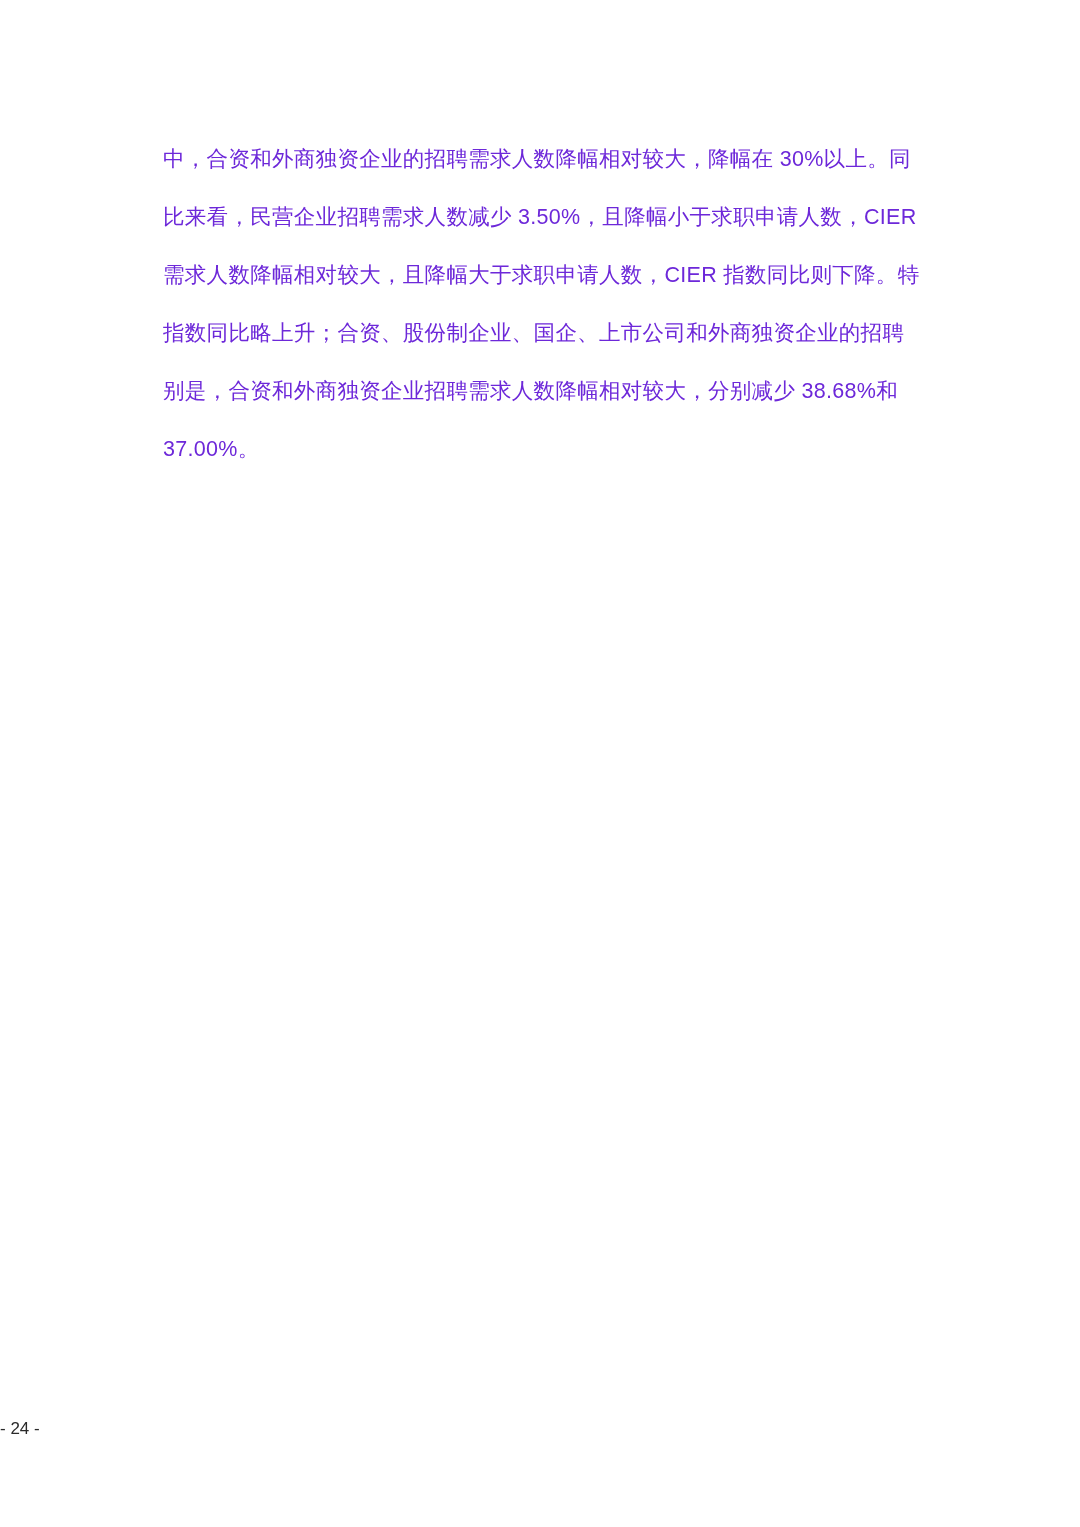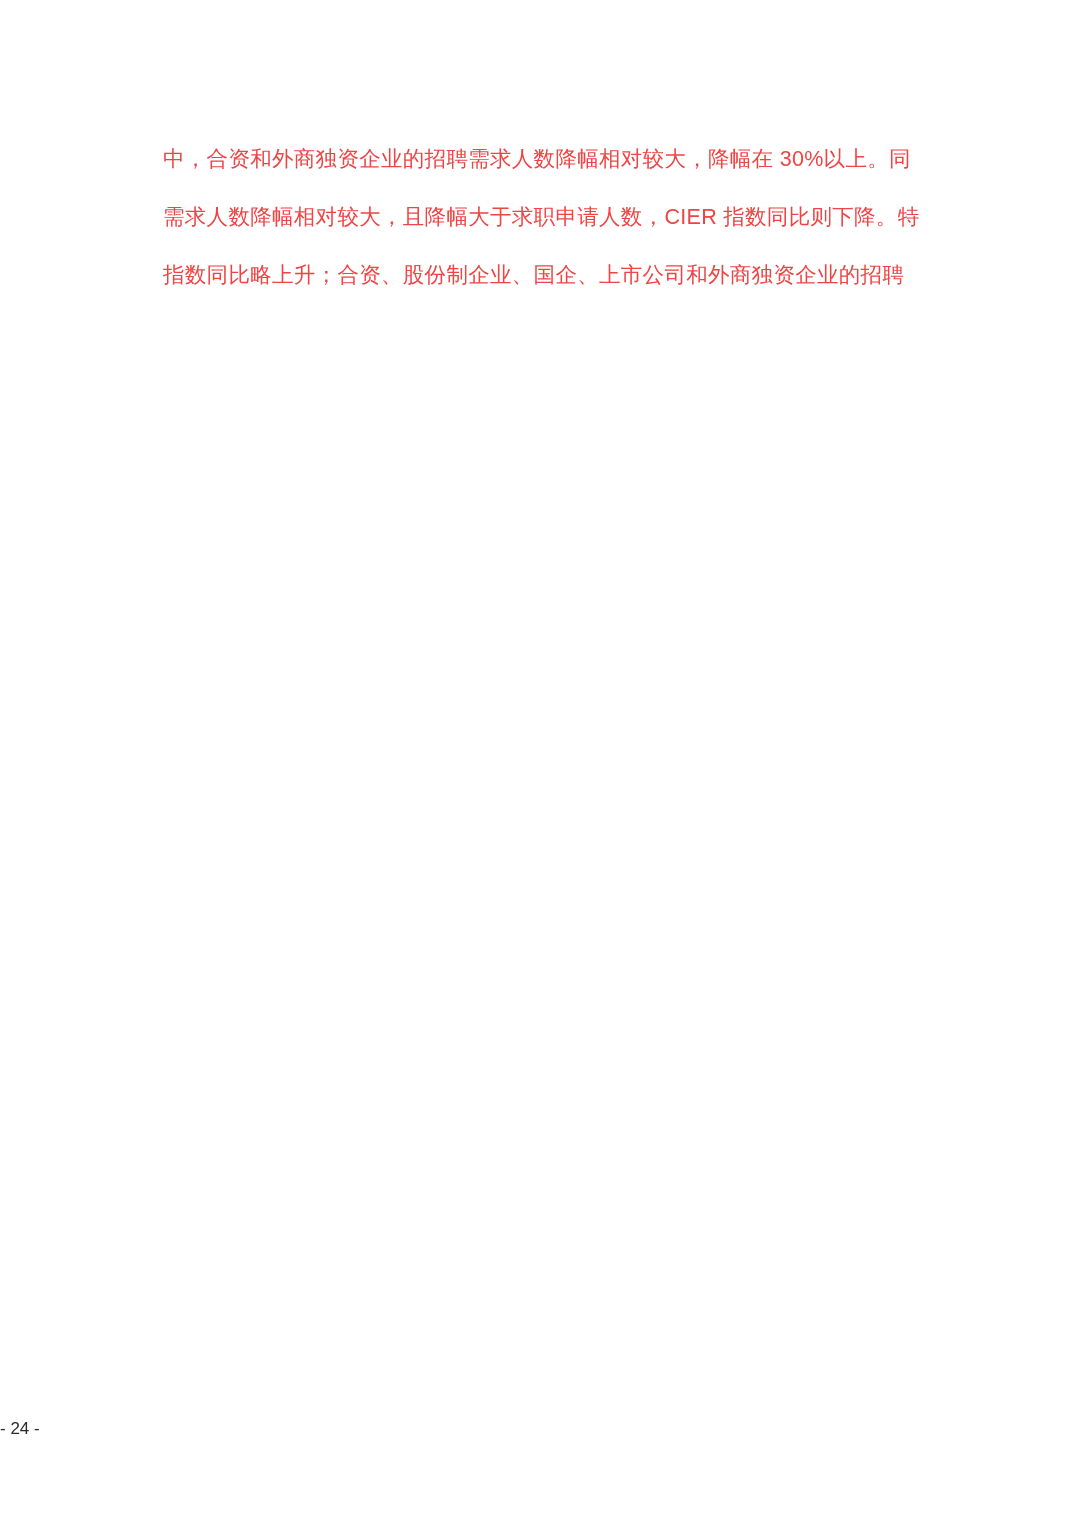--- a/index.html
+++ b/index.html
@@ -13,21 +13,21 @@
     height: 1527px;
     background: #ffffff;
     overflow: hidden;
     font-family: "Liberation Sans", "DejaVu Sans", sans-serif;
   }
   .text-block {
     position: absolute;
     left: 163px;
     top: 130px;
     width: 745px;
-    color: #ef4444;
+    color: #6d28d9;
     font-size: 21.5px;
     line-height: 58px;
     font-weight: 400;
   }
   .para-line {
     white-space: pre;      
     letter-spacing: 0.3px;
   }
   .page-footer {
     position: absolute;
@@ -40,19 +40,22 @@
     line-height: 30px;
   }
 </style>
 </head>
 <body>
 
 <div class="page">
 
   <div class="text-block">
     <div class="para-line">中，合资和外商独资企业的招聘需求人数降幅相对较大，降幅在 30%以上。同</div>
+    <div class="para-line">比来看，民营企业招聘需求人数减少 3.50%，且降幅小于求职申请人数，CIER</div>
     <div class="para-line">需求人数降幅相对较大，且降幅大于求职申请人数，CIER 指数同比则下降。特</div>
     <div class="para-line">指数同比略上升；合资、股份制企业、国企、上市公司和外商独资企业的招聘</div>
+    <div class="para-line">别是，合资和外商独资企业招聘需求人数降幅相对较大，分别减少 38.68%和</div>
+    <div class="para-line">37.00%。</div>
   </div>
 
   <div class="page-footer">- 24 -</div>
 
 </div>
 
 </body></html>

